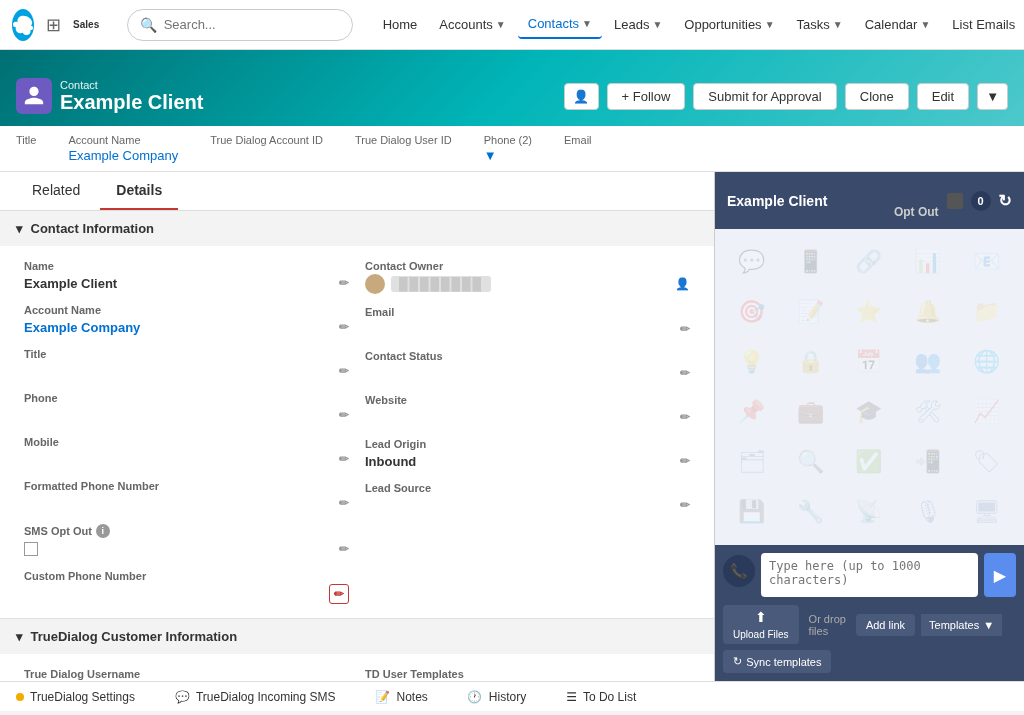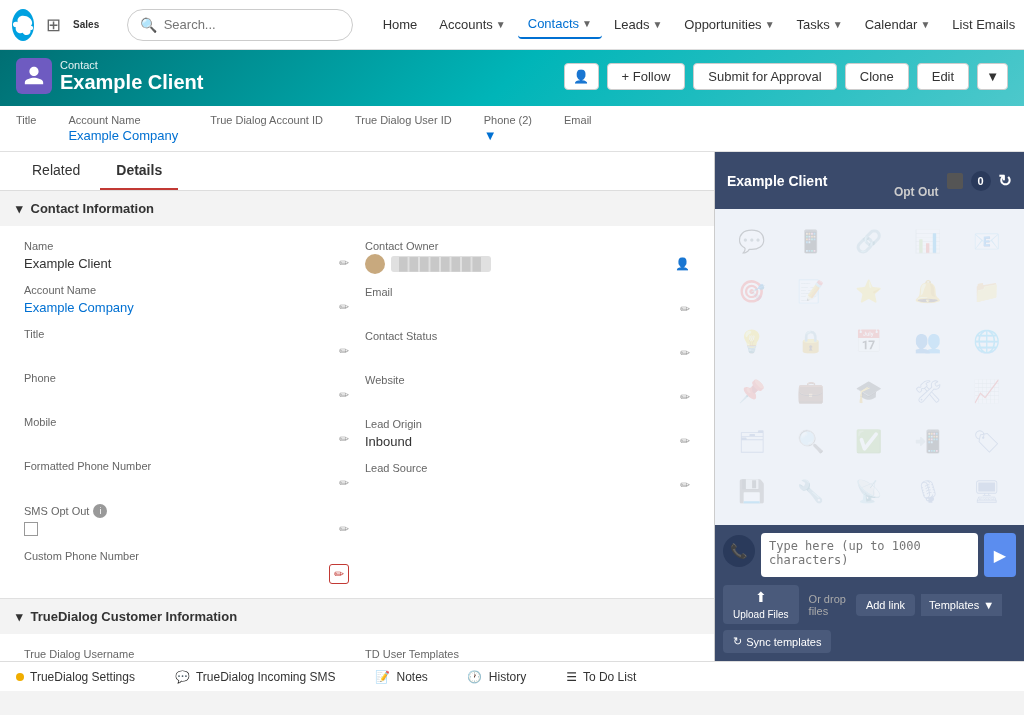--- a/index.html
+++ b/index.html
@@ -29,21 +29,21 @@
     .nav-menu { display: flex; align-items: center; gap: 2px; flex: 1; }
     .nav-item {
       display: flex; align-items: center; gap: 3px;
       padding: 6px 10px; font-size: 13px; color: #333; cursor: pointer;
       border-radius: 4px; white-space: nowrap;
     }
     .nav-item.active { color: #0070d2; border-bottom: 2px solid #0070d2; }
     .nav-chevron { font-size: 10px; color: #666; }
     .record-header-teal {
       background: linear-gradient(135deg, #006f73 0%, #00b5b8 50%, #4dc8cb 100%);
-      padding: 8px 16px 12px 16px;
+      padding: 28px 16px 12px 16px;
       display: flex;
       align-items: center;
       justify-content: space-between;
     }
     .record-label-row { display: flex; align-items: center; gap: 8px; }
     .record-icon { width: 36px; height: 36px; background: #6e5bc1; border-radius: 6px; display: flex; align-items: center; justify-content: center; color: white; font-size: 16px; font-weight: bold; }
     .record-type { font-size: 11px; color: #fff; opacity: 0.9; }
     .record-name { font-size: 20px; font-weight: 700; color: #fff; }
     .record-actions { display: flex; align-items: center; gap: 8px; }
     .btn { padding: 5px 14px; border-radius: 4px; font-size: 13px; cursor: pointer; border: 1px solid #ccc; background: #fff; color: #333; white-space: nowrap; }
@@ -74,21 +74,21 @@
     }
     .panel-tab.active { border-bottom: 2px solid #c23934; color: #333; font-weight: 600; }
     .panel-tab:first-child { margin-right: 4px; }
 
     
     .section { border-bottom: 1px solid #e0e0e0; }
     .section-header {
       padding: 10px 16px; background: #f3f3f3; font-size: 13px; font-weight: 600;
       display: flex; align-items: center; gap: 8px; cursor: pointer;
     }
-    .section-body { padding: 8px 16px; }
+    .section-body { padding: 8px 16px; font-weight: bold; }
     .fields-grid { display: grid; grid-template-columns: 1fr 1fr; gap: 0; }
     .field-row { padding: 6px 8px; }
     .field-row-label { font-size: 11px; color: #666; margin-bottom: 2px; display: flex; align-items: center; gap: 4px; }
     .field-row-value { font-size: 13px; color: #333; min-height: 18px; display: flex; align-items: center; justify-content: space-between; }
     .field-row-value a { color: #0070d2; text-decoration: none; }
     .edit-icon { color: #999; font-size: 12px; cursor: pointer; }
     .edit-icon-red { color: #c23934; font-size: 12px; cursor: pointer; border: 1px solid #c23934; padding: 2px 4px; border-radius: 3px; }
     .checkbox-field { width: 14px; height: 14px; border: 1px solid #999; display: inline-block; }
 
     

